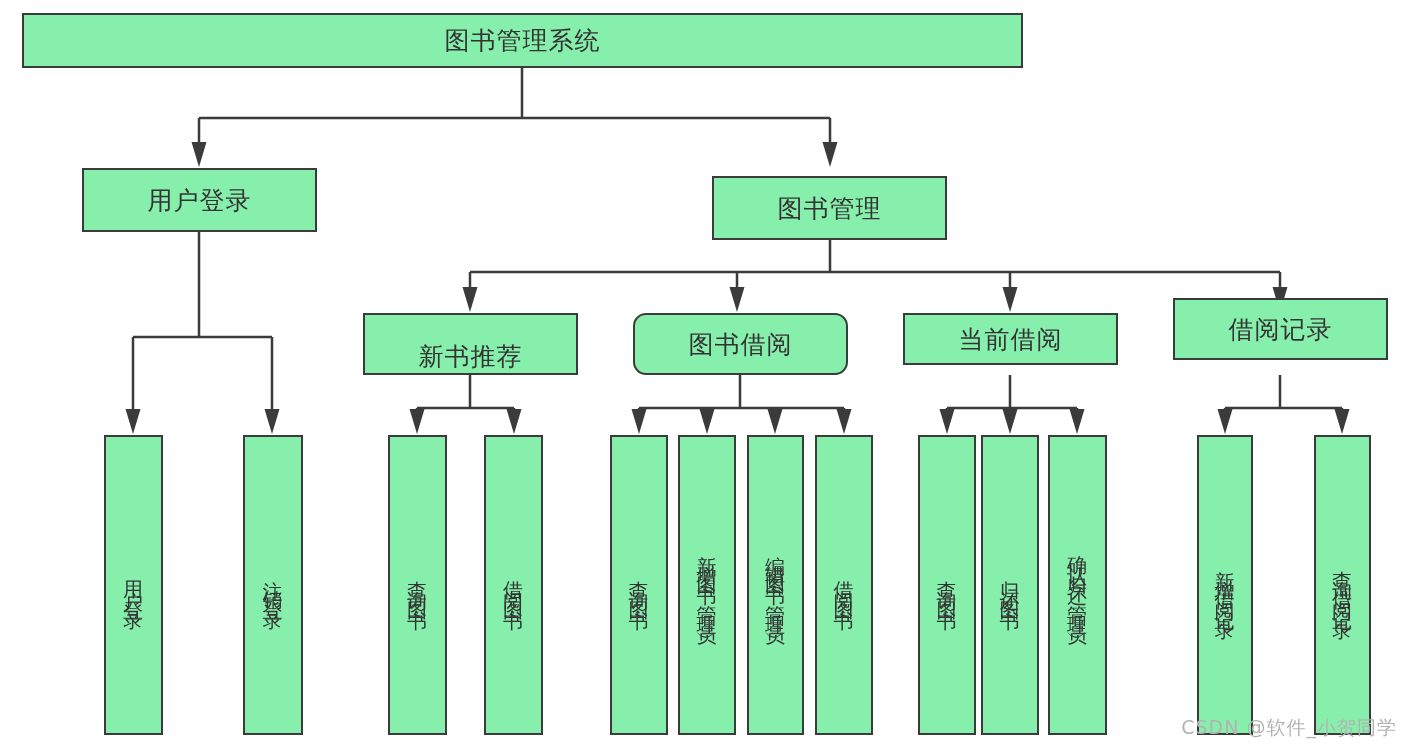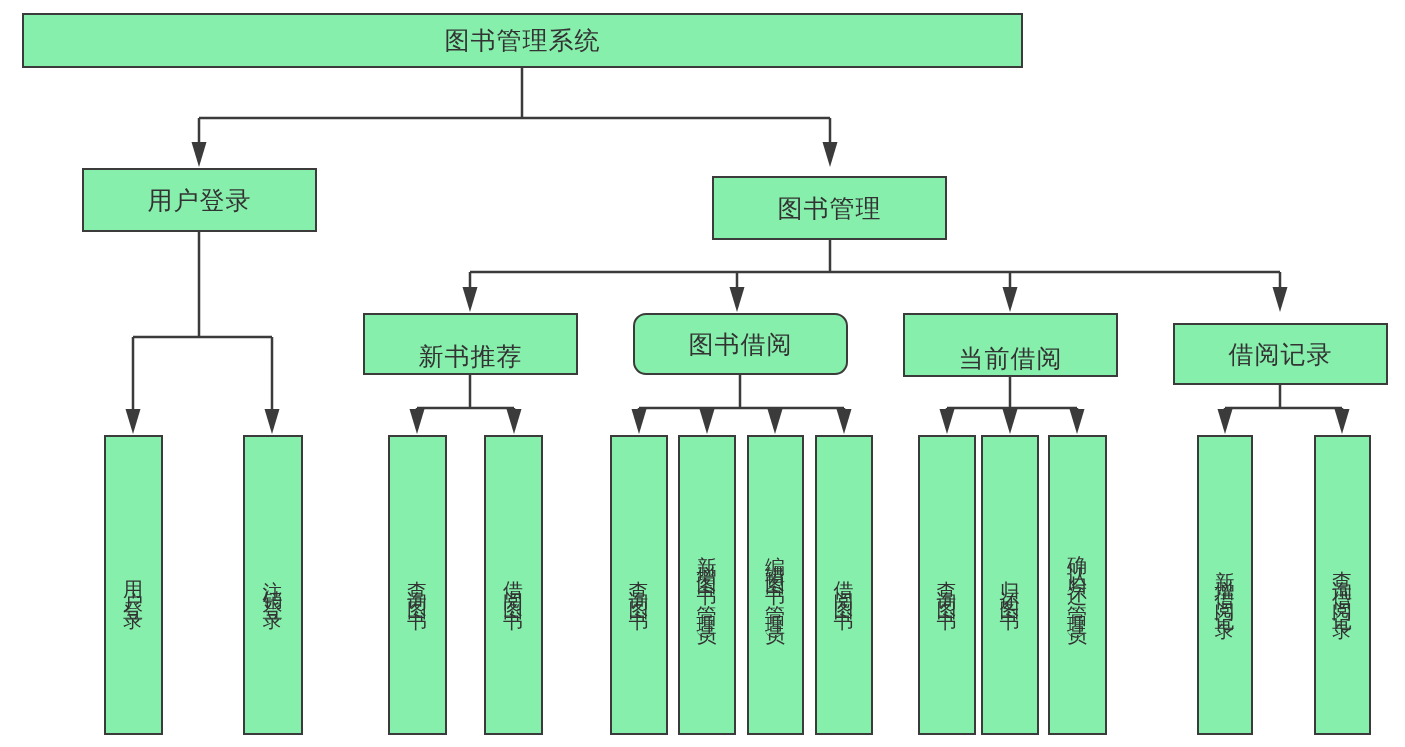--- a/index.html
+++ b/index.html
@@ -120,24 +120,24 @@
   <div class="node hbox" style="left:712px; top:168px; width:235px; height:64px;margin-top:8px;">
     <span>图书管理</span>
   </div>
 
   <div class="node hbox" style="left:363px; top:313px; width:215px; height:62px;align-items:flex-end;">
     <span>新书推荐</span>
   </div>
   <div class="node hbox" style="left:633px; top:313px; width:215px; height:62px;border-radius:13px;">
     <span>图书借阅</span>
   </div>
-  <div class="node hbox" style="left:903px; top:313px; width:215px; height:64px;align-items:flex-end;">
+  <div class="node hbox" style="left:903px; top:313px; width:215px; height:52px;">
     <span>当前借阅</span>
   </div>
-  <div class="node hbox" style="left:1173px; top:323px; width:215px; height:62px;">
+  <div class="node hbox" style="left:1173px; top:298px; width:215px; height:62px;">
     <span>借阅记录</span>
   </div>
 
   <div class="node vbox" style="left:104px; top:435px; width:59px; height:300px;">
     <span class="vtext">用户登录</span>
   </div>
   <div class="node vbox" style="left:243px; top:435px; width:60px; height:300px;">
     <span class="vtext">注销登录</span>
   </div>
 
@@ -171,14 +171,15 @@
     <span class="vtext">确认归还（管理员）</span>
   </div>
 
   <div class="node vbox" style="left:1197px; top:435px; width:56px; height:300px;">
     <span class="vtext">新增借阅记录</span>
   </div>
   <div class="node vbox" style="left:1314px; top:435px; width:57px; height:300px;">
     <span class="vtext">查询借阅记录</span>
   </div>
 
+  <div class="watermark">CSDN @软件_小贺同学</div>
 
 </div>
 
 </body></html>

